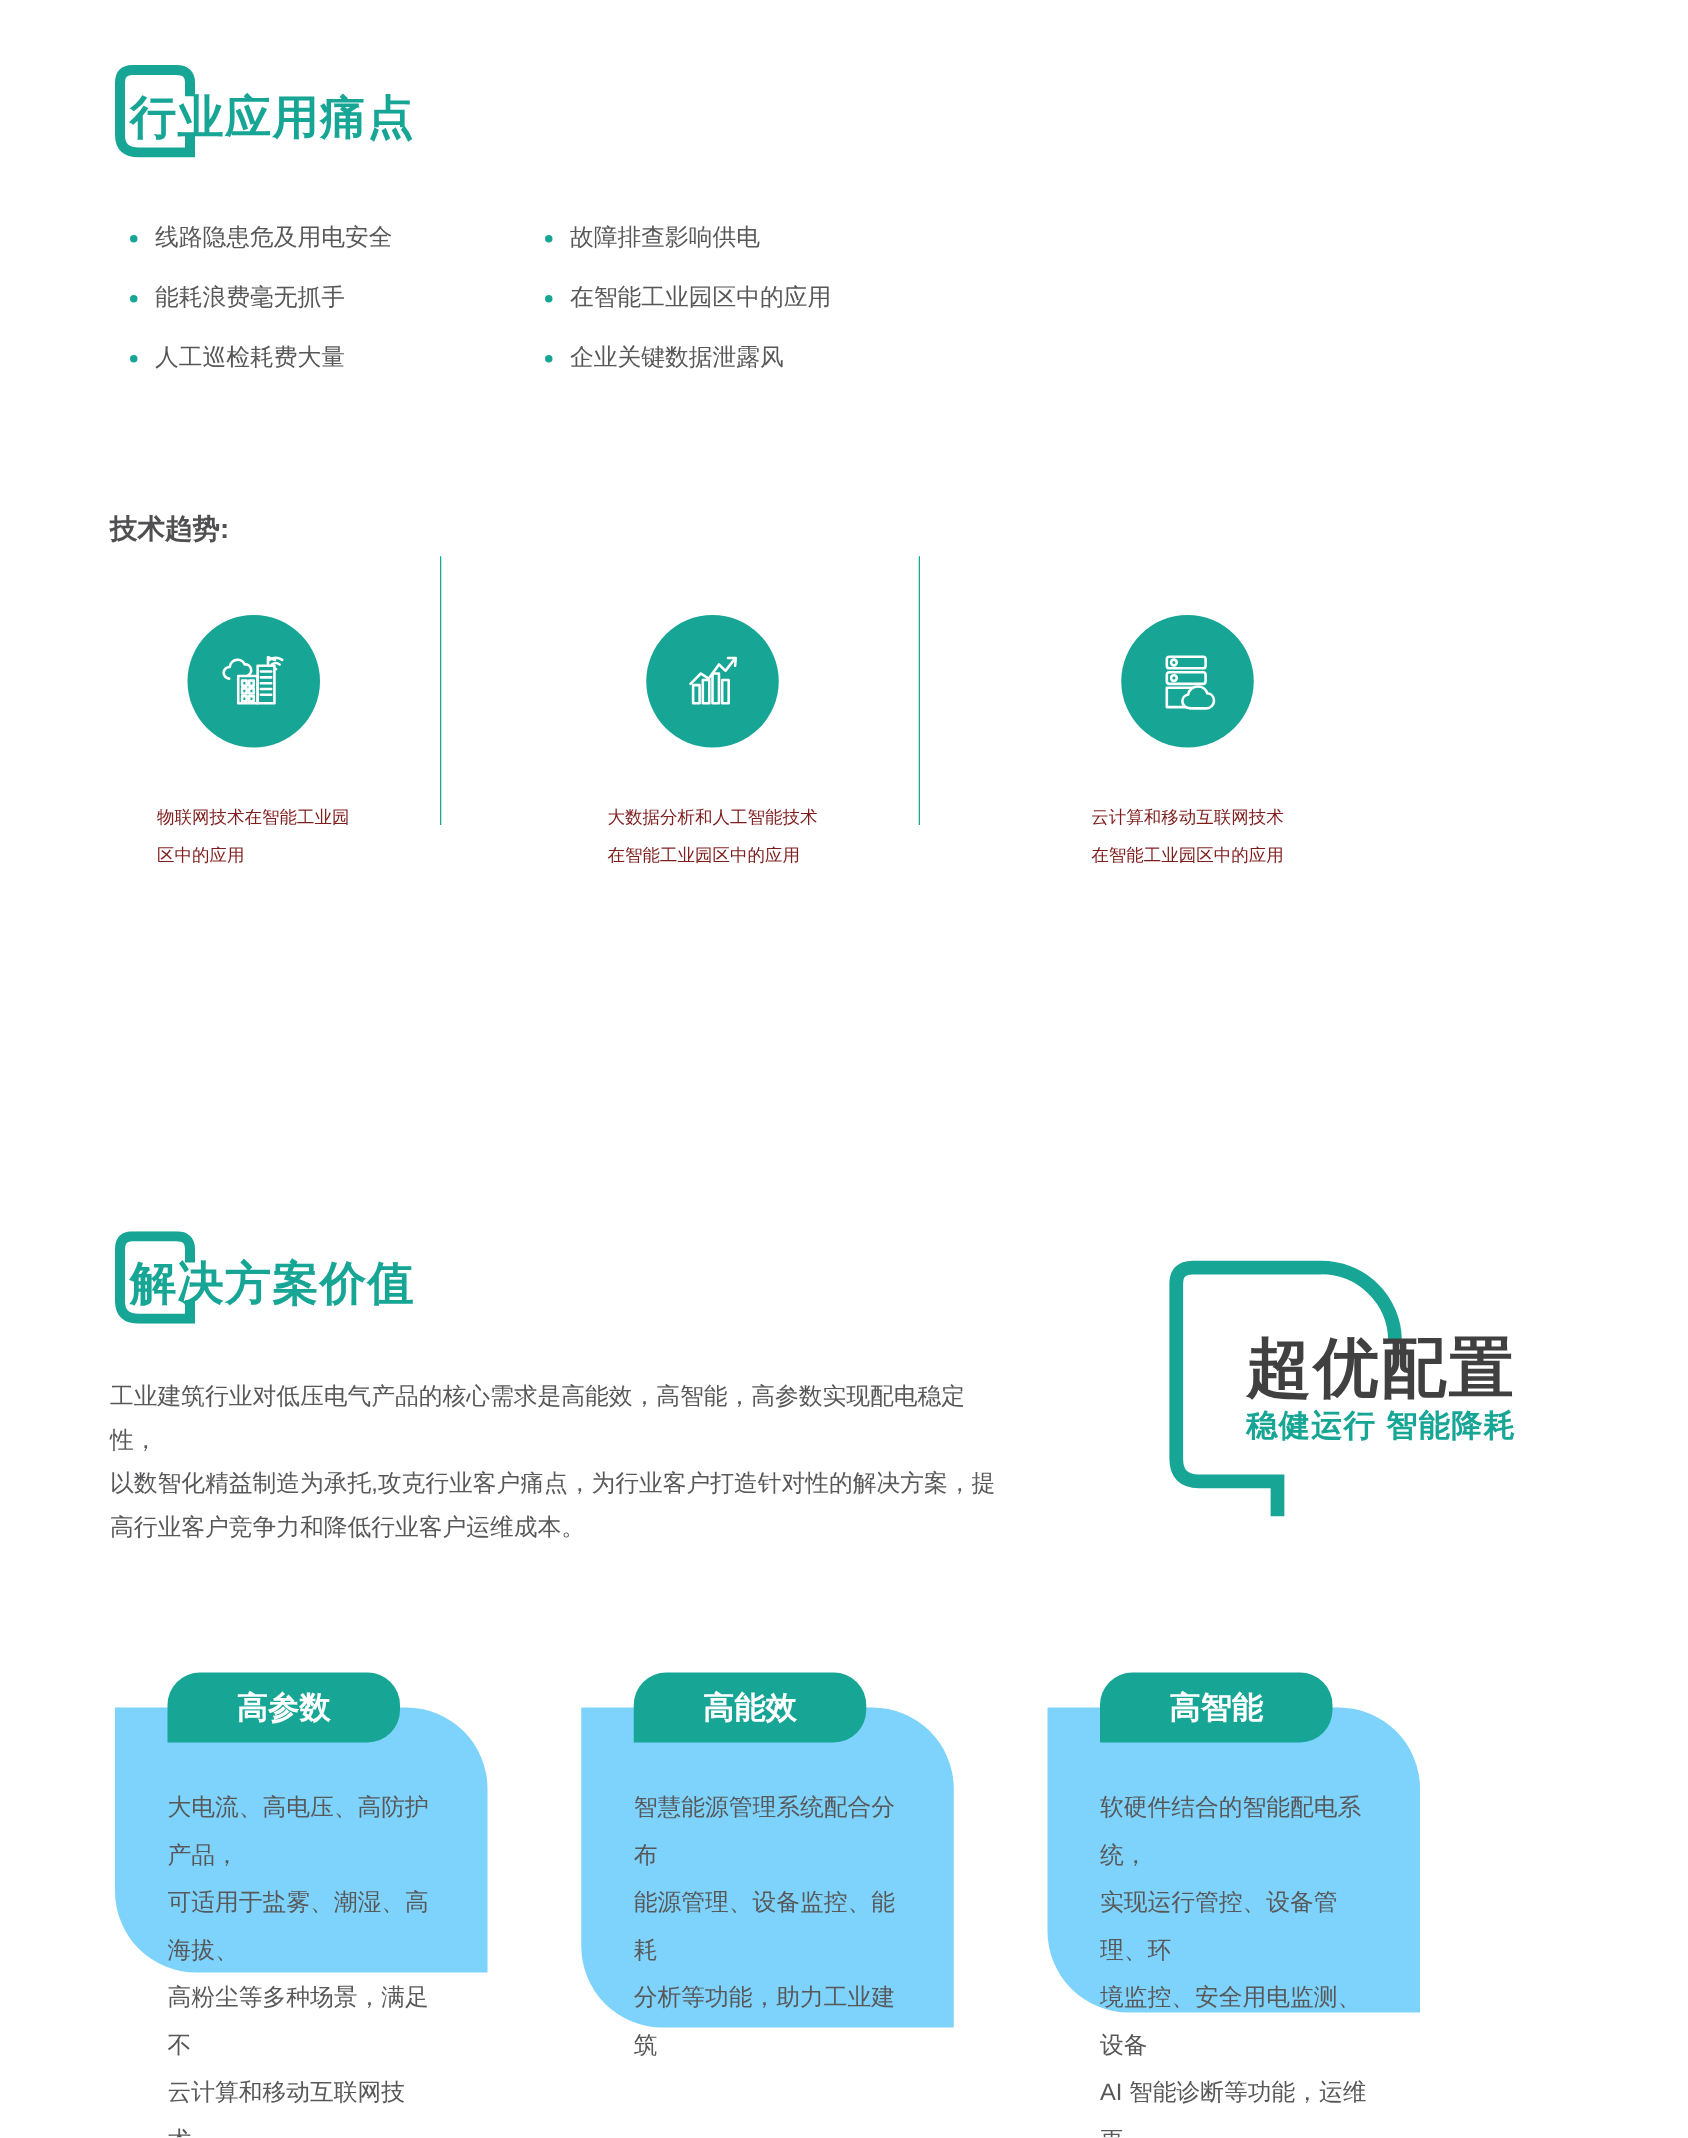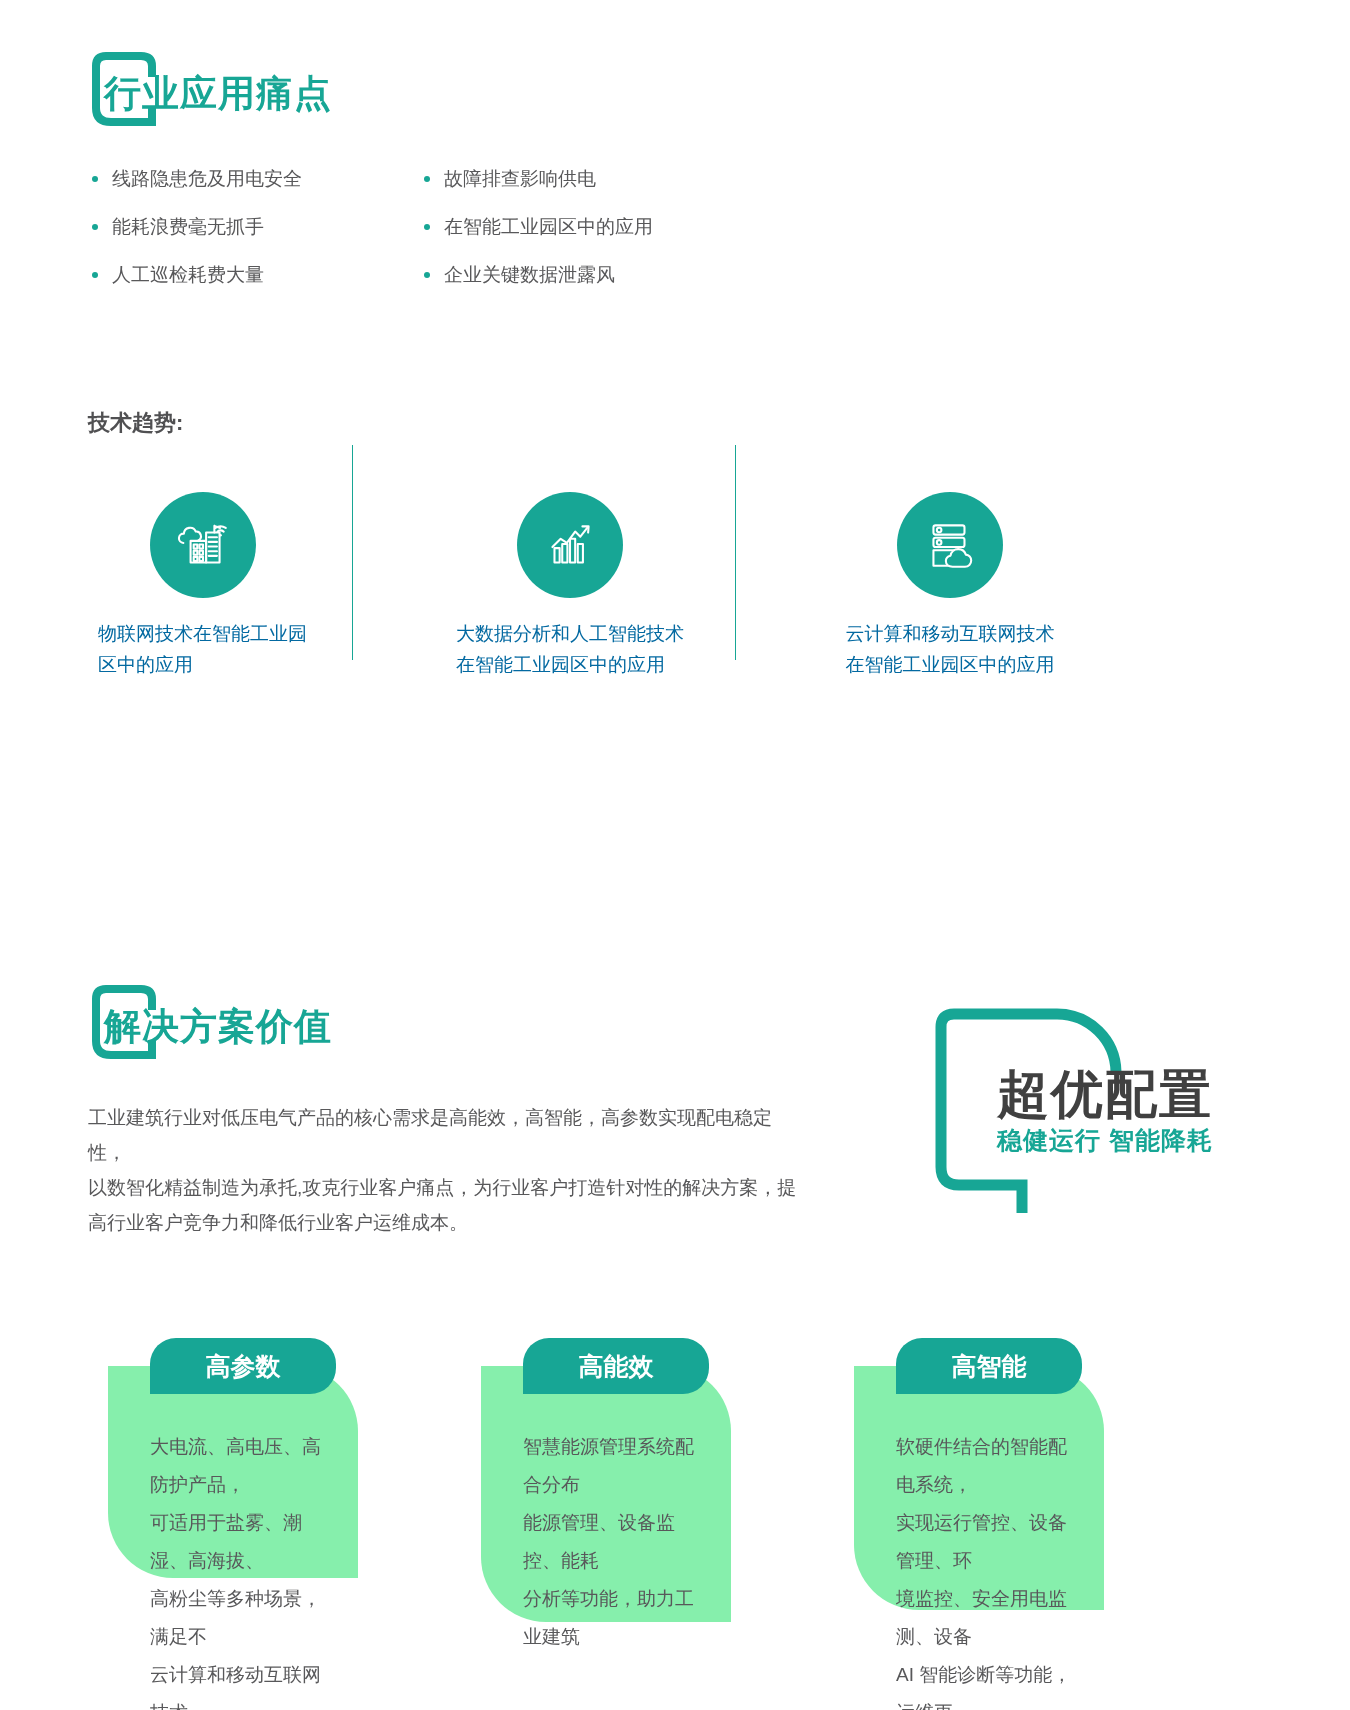--- a/index.html
+++ b/index.html
@@ -8,52 +8,52 @@
     font-family:"Liberation Sans", sans-serif; overflow:hidden;padding-left:23px;
   }
   
   .sec-header { position:absolute; }
   .sec-header .bracket { position:absolute; left:0; top:0; }
   .sec-title {
     position:relative; margin:0; padding:17px 0 0 12px;
     font-size:37px; font-weight:700; color:#17A695; letter-spacing:1px;
   }
   
-  .pain-list { position:absolute; list-style:none; margin:0; padding:0; }
+  .pain-list { position:absolute; list-style:none; margin:12px; padding:0; }
   .pain-list li { display:flex; align-items:flex-start; margin-bottom:27px; }
   .pain-list .dot {
     width:6px; height:6px; border-radius:50%; background:#17A695;
     margin:8px 14px 0 0; flex:0 0 auto;
   }
   .pain-list .txt { font-size:19px; line-height:21px; color:#58585A; }
   
   .trends-label { position:absolute; left:88px; top:408px; font-size:22px; font-weight:700; color:#505052; }
   .trend-col { position:absolute; top:492px; text-align:center; }
   .trend-circle {
     width:106px; height:106px; border-radius:50%; background:#17A695;
     display:flex; align-items:center; justify-content:center; margin:0 auto;
   }
   .trend-caption {
-    display:inline-block; margin-top:20px; text-align:left;
-    font-size:19px; line-height:31px; color:#0369a1;
+    display:inline-block; margin-top:40px; text-align:left;
+    font-size:14px; line-height:31px; color:#7f1d1d;
   }
   .trend-caption span { display:block; }
   .trend-divider { position:absolute; top:445px; width:1px; height:215px; background:#17A695; }
   
   .solution-para { position:absolute; left:88px; top:1100px; width:720px;
     font-size:19px; line-height:35px; color:#58585A; }
   .solution-para span { display:block; }
   .badge-frame { position:absolute; left:935px; top:1008px; }
   .badge-title { position:absolute; left:955px; top:1060px; width:300px; text-align:center;
     font-size:52px; font-weight:700; color:#404040; letter-spacing:2px; }
   .badge-subtitle { position:absolute; left:955px; top:1124px; width:300px; text-align:center;
     font-size:25px; font-weight:700; color:#17A695; letter-spacing:1px; }
   
-  .vcard { position:absolute; top:1366px; width:250px; background:#86efac;
-    border-radius:0 65px 0 65px;margin-left:16px; }
+  .vcard { position:absolute; top:1366px; width:298px; background:#7dd3fc;
+    border-radius:0 65px 0 65px; }
   .vcard-tab { position:absolute; top:-28px; left:42px; width:186px; height:56px;
     background:#17A695; border-radius:26px 26px 26px 0;
     color:#ffffff; font-size:25px; font-weight:700; text-align:center; line-height:56px; }
   .vcard-body { padding:62px 30px 0 42px; font-size:19px; line-height:38px; color:#58585A; }
   .vcard-body span { display:block; }
 </style>
 </head>
 <body>
 
 <div class="page">

